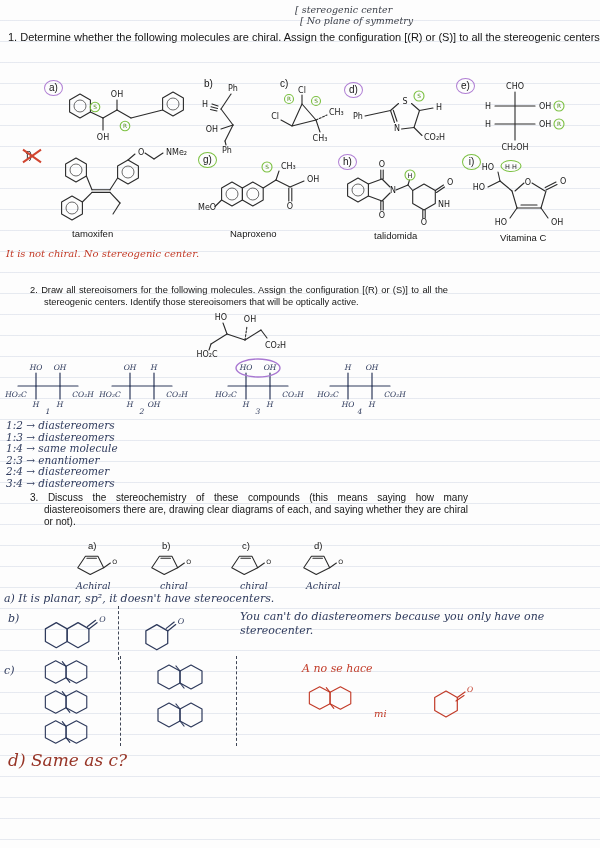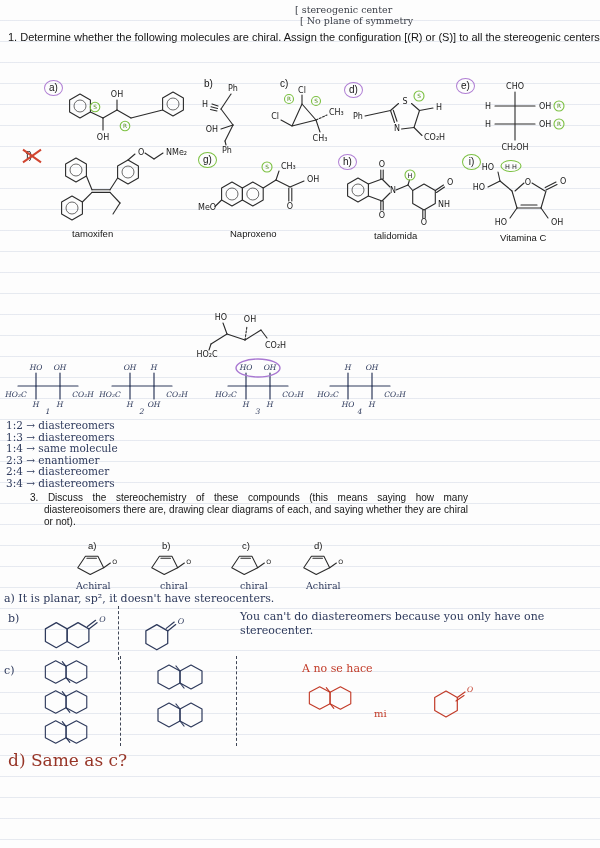--- a/index.html
+++ b/index.html
@@ -1,21 +1,21 @@
 <!DOCTYPE html>
 <html><head>
 <meta charset="utf-8">
 <style>
   html,body{margin:0;padding:0}
   body{width:600px;height:848px;background:#f6f6f7}
   .page{position:relative;width:600px;height:848px;overflow:hidden;background:#fdfdfd;
     background-image:repeating-linear-gradient(to bottom,transparent 0,transparent 20px,rgba(150,165,195,.22) 20px,rgba(150,165,195,.22) 21px)}
   .abs{position:absolute}
   .printed{font-family:"Liberation Sans",sans-serif;color:#161616}
-  .hand{font-family:"DejaVu Serif",serif;}
+  .hand{font-family:"DejaVu Serif",serif;font-style:italic}
   .ink-t{color:#2e3a5c}
   .red-t{color:#c23b28}
   .darkred-t{color:#973527}
   .graphite{color:#3c4049}
   .hang{padding-left:14px;text-indent:-14px}
   .mletter{position:absolute;font-family:"Liberation Sans",sans-serif;font-size:10px;color:#161616}
   .ring{display:inline-block;min-width:15px;height:14px;line-height:13px;border-radius:50%;text-align:center;padding:0 1px}
   .ring.p{border:1.6px solid #b07fd4}
   .ring.g{border:1.6px solid #7cc142}
   .cross{position:absolute;left:-5px;top:-3px;width:22px;height:17px}
@@ -238,21 +238,23 @@
     <line class="bd" x1="54" y1="33" x2="42" y2="23"></line>
       <line class="bd" x1="42" y1="23" x2="30" y2="29"></line>
     <text x="27" y="32" text-anchor="end">HO</text>
     <line class="bd" x1="42" y1="23" x2="40" y2="14"></line>
       <text x="36" y="12" text-anchor="end">HO</text>
     <ellipse class="gm" cx="53" cy="8" rx="10" ry="5.5"></ellipse>
       <text class="sm" x="53" y="10.5" text-anchor="middle">H H</text>
   </svg>
   <span class="abs printed" style="left:500px;top:232px;font-size:9.5px">Vitamina C</span>
 
-
+  <div class="abs hand red-t" style="left:6px;top:248px;width:200px;font-size:10px;line-height:11px">It is not chiral. No stereogenic center.</div>
+
+  <div class="abs printed hang" style="left:30px;top:284px;width:404px;font-size:9.3px;line-height:12px;text-align:justify">2. Draw all stereoisomers for the following molecules. Assign the configuration [(R) or (S)] to all the stereogenic centers. Identify those stereoisomers that will be optically active.</div>
 
   <svg class="abs" style="left:195px;top:310px" width="90" height="48" viewBox="0 0 90 48">
     <line class="bd" x1="16" y1="34" x2="32" y2="24"></line>
       <line class="bd" x1="32" y1="24" x2="50" y2="30"></line>
       <line class="bd" x1="50" y1="30" x2="66" y2="20"></line>
     <line class="bd" x1="32" y1="24" x2="28" y2="13"></line>
       <text x="26" y="10" text-anchor="middle">HO</text>
     <line class="bd" x1="50" y1="30" x2="52" y2="16" stroke-dasharray="2,1.6"></line>
       <text x="55" y="12" text-anchor="middle">OH</text>
     <line class="bd" x1="16" y1="34" x2="14" y2="40"></line>

